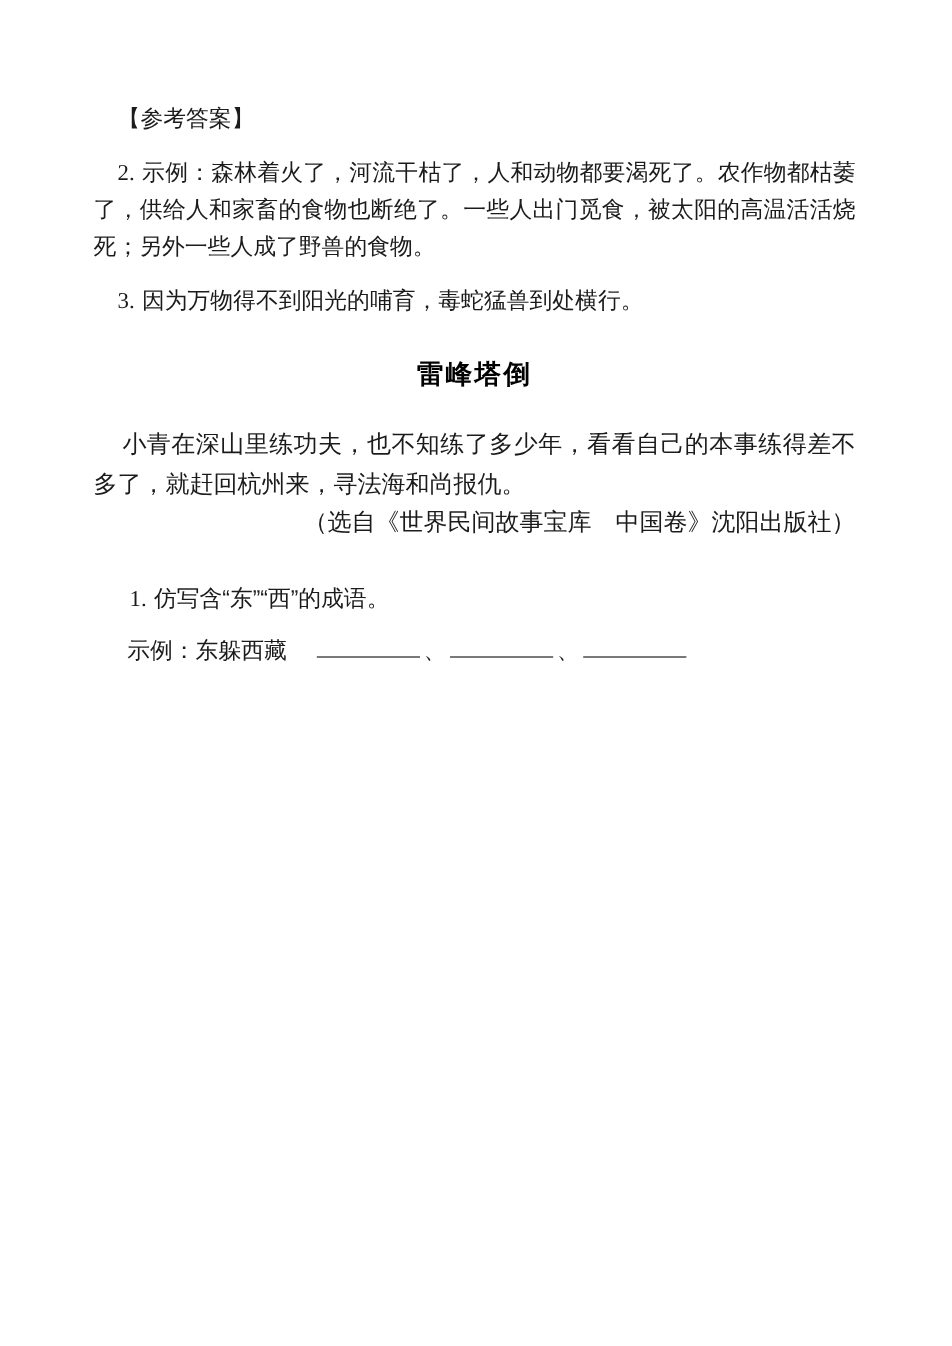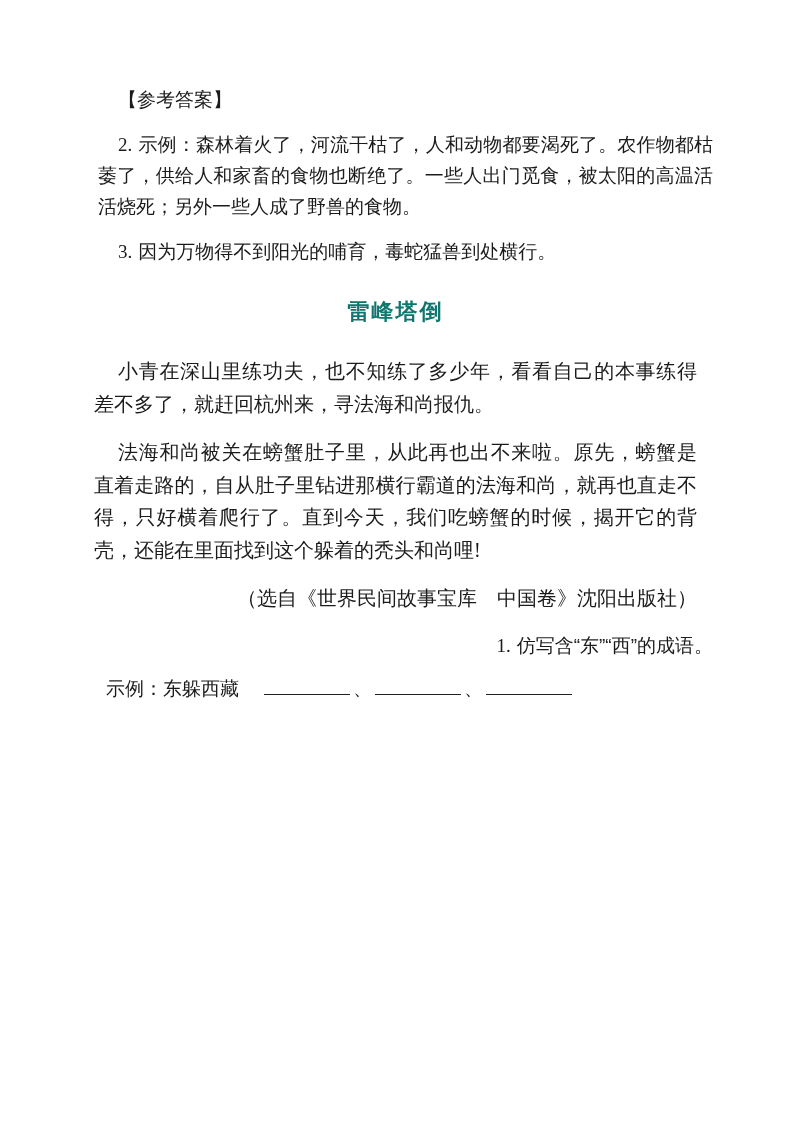--- a/index.html
+++ b/index.html
@@ -15,21 +15,20 @@
     color: #1b1b1b;
     box-sizing: border-box;
     padding: 84px 80px 0 78px;
     overflow: hidden;
   }
   
   .answers {
     font-family: "Liberation Sans", "DejaVu Sans", sans-serif;
     font-size: 19px;
     line-height: 31px;
-    margin-left: 20px;
   }
   .answers .heading {
     margin: 0 0 0 20px;
     font-weight: normal;
   }
   .answers p.item {
     margin: 14px 0 0 0;
     text-indent: 20px;
     text-align: justify;
   }
@@ -38,52 +37,52 @@
     margin-right: 6px;
   }
   
   .story-title {
     font-family: "Liberation Sans", "DejaVu Sans", sans-serif;
     font-size: 22px;
     font-weight: bold;
     text-align: center;
     letter-spacing: 2px;
     margin: 30px 0 28px 0;
-    color: #0f766e;
+    color: #000000;
   }
   
   .story {
     font-family: "Liberation Serif", "DejaVu Serif", serif;
     font-size: 20px;
     line-height: 32.5px;
     text-align: justify;
   }
   .story p {
-    margin: 16px;
+    margin: 0;
     text-indent: 24px;
   }
   .story .underlined {
     text-decoration: underline;
     text-underline-offset: 5px;
     text-decoration-thickness: 1px;
   }
   .story .attribution {
     text-align: right;
     text-indent: 0;
   }
   
   .questions {
     font-family: "Liberation Sans", "DejaVu Sans", sans-serif;
     font-size: 19px;
     line-height: 30px;
   }
   .questions .q {
     margin: 12px 0 0 30px;
   }
-  .questions .q1 { margin-top: 16px; text-align: right; }
+  .questions .q1 { margin-top: 32px; }
   .questions .example {
     margin: 13px 0 0 28px;
   }
   .questions .example .label { margin-right: 24px; }
   .blank {
     display: inline-block;
     width: 86px;
     height: 17px;
     border-bottom: 1.5px solid #222;
     vertical-align: baseline;
@@ -99,21 +98,20 @@
   <div class="answers">
     <div class="heading">【参考答案】</div>
     <p class="item"><span class="num">2.</span><span>示例：森林着火了，河流干枯了，人和动物都要渴死了。农作物都枯萎了，供给人和家畜的食物也断绝了。一些人出门觅食，被太阳的高温活活烧死；另外一些人成了野兽的食物。</span></p>
     <p class="item"><span class="num">3.</span><span>因为万物得不到阳光的哺育，毒蛇猛兽到处横行。</span></p>
   </div>
 
   <h1 class="story-title">雷峰塔倒</h1>
 
   <div class="story">
     <p>小青在深山里练功夫，也不知练了多少年，看看自己的本事练得差不多了，就赶回杭州来，寻法海和尚报仇。</p>
-    <p>法海和尚被关在螃蟹肚子里，从此再也出不来啦。原先，螃蟹是直着走路的，自从肚子里钻进那横行霸道的法海和尚，就再也直走不得，只好横着爬行了。直到今天，我们吃螃蟹的时候，揭开它的背壳，还能在里面找到这个躲着的秃头和尚哩!</p>
     <p class="attribution">（选自《世界民间故事宝库　中国卷》沈阳出版社）</p>
   </div>
 
   <div class="questions">
     <div class="q q1"><span class="num">1.</span><span>仿写含“东”“西”的成语。</span></div>
     <div class="example">
       <span class="label">示例：东躲西藏</span><span class="blank"></span><span class="separator">、</span><span class="blank"></span><span class="separator">、</span><span class="blank"></span>
     </div>
 
   </div>

